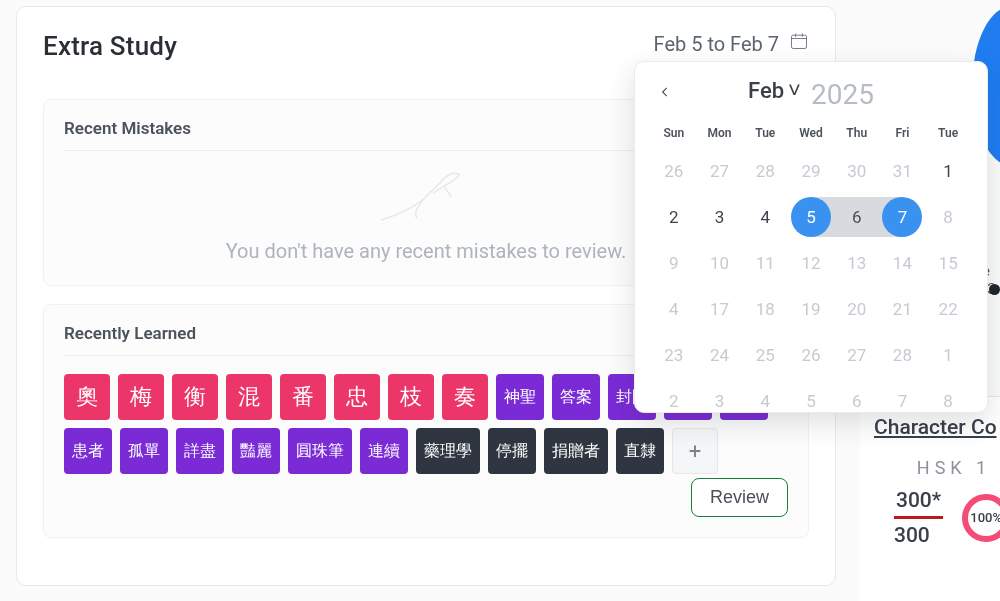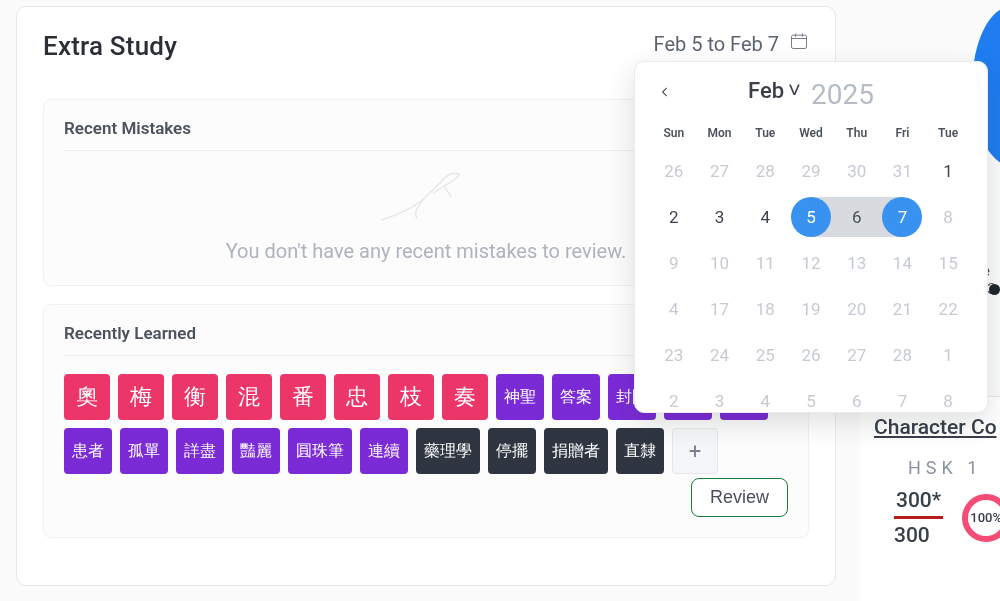--- a/index.html
+++ b/index.html
@@ -69,21 +69,21 @@
   .side-sep { position:absolute; left:0; top: 396px; width:140px; height:1px; background:#e6e8eb;}
   .side .blob { position:absolute; left: 112px; top: 6px; width: 80px; height: 160px; background:#1f7df0; border-radius: 50% 0 0 50%; }
   .side .tiny { position:absolute; left: 122px; top: 262px; font-size:15px; color:#4c525c;}
   .side .dot { position:absolute; left: 129px; top: 284px; width:11px; height:11px; background:#21262d; border-radius:6px;}
   .side .card2 {
     position:absolute; left:0; top: 397px; width: 140px; height: 204px;
     background:#fff; border-radius: 10px 0 0 0;
     padding: 18px 0 0 14px;
   }
   .cc-title { font-size: 21px; color:#384049; font-weight:500;text-decoration:underline;}
-  .hsk-label { font-size: 18px; color:#8c939d; letter-spacing:5px; margin-top:18px; margin-left:34px;}
+  .hsk-label { font-size: 18px; color:#8c939d; letter-spacing:5px; margin-top:18px; margin-left:34px;text-align:center;}
   .count-row { display:flex; align-items:center; margin-top:10px; margin-left:20px;}
   .counts { display:flex; flex-direction:column; font-size:21px; color:#384049; font-weight:500;}
   .counts .top { border-bottom: 3px solid #b91c1c; padding: 0 2px 4px 2px;}
   .counts .bot { padding-top:4px;}
   .ring-wrap { position:relative; margin-left:18px; width:50px; height:50px;}
   .ring-wrap svg { width:50px; height:50px;}
   .ring-wrap .pct { position:absolute; left:0; top:0; width:50px; height:50px; display:flex; align-items:center; justify-content:center; font-size:13px; color:#384049; font-weight:500;}
 
   
   .popover {

